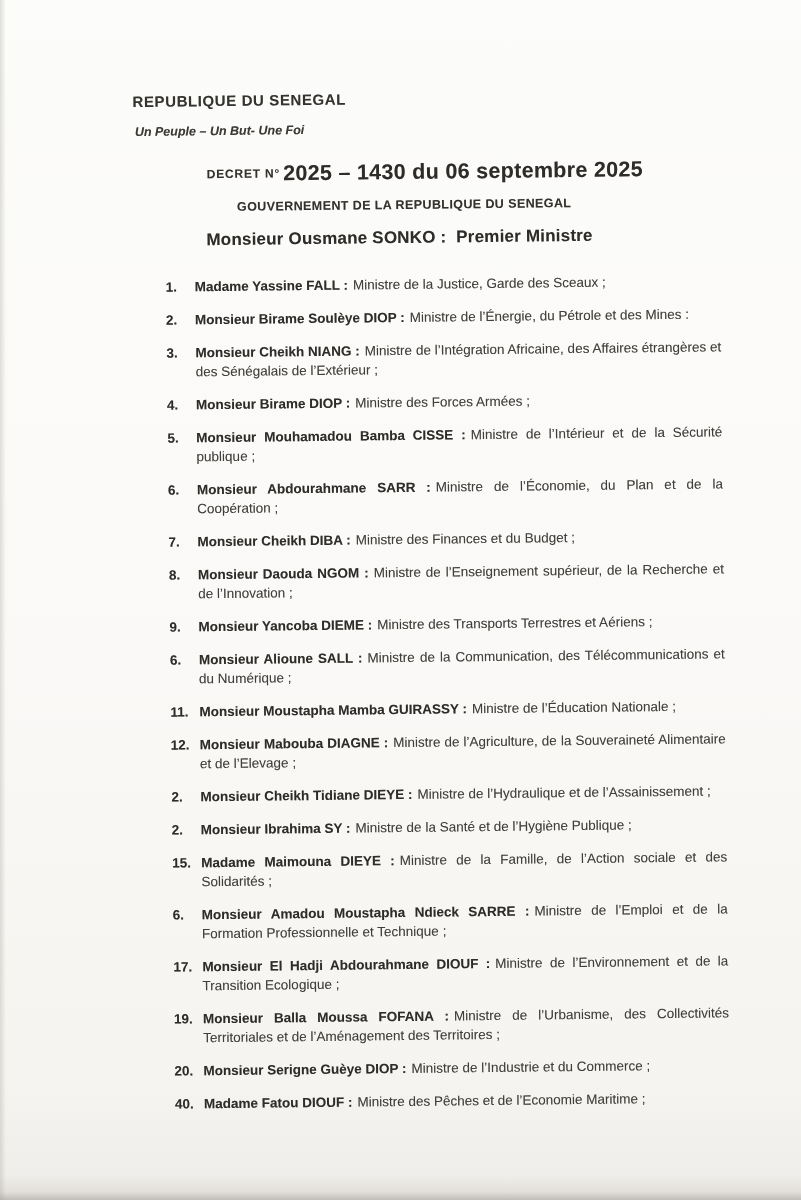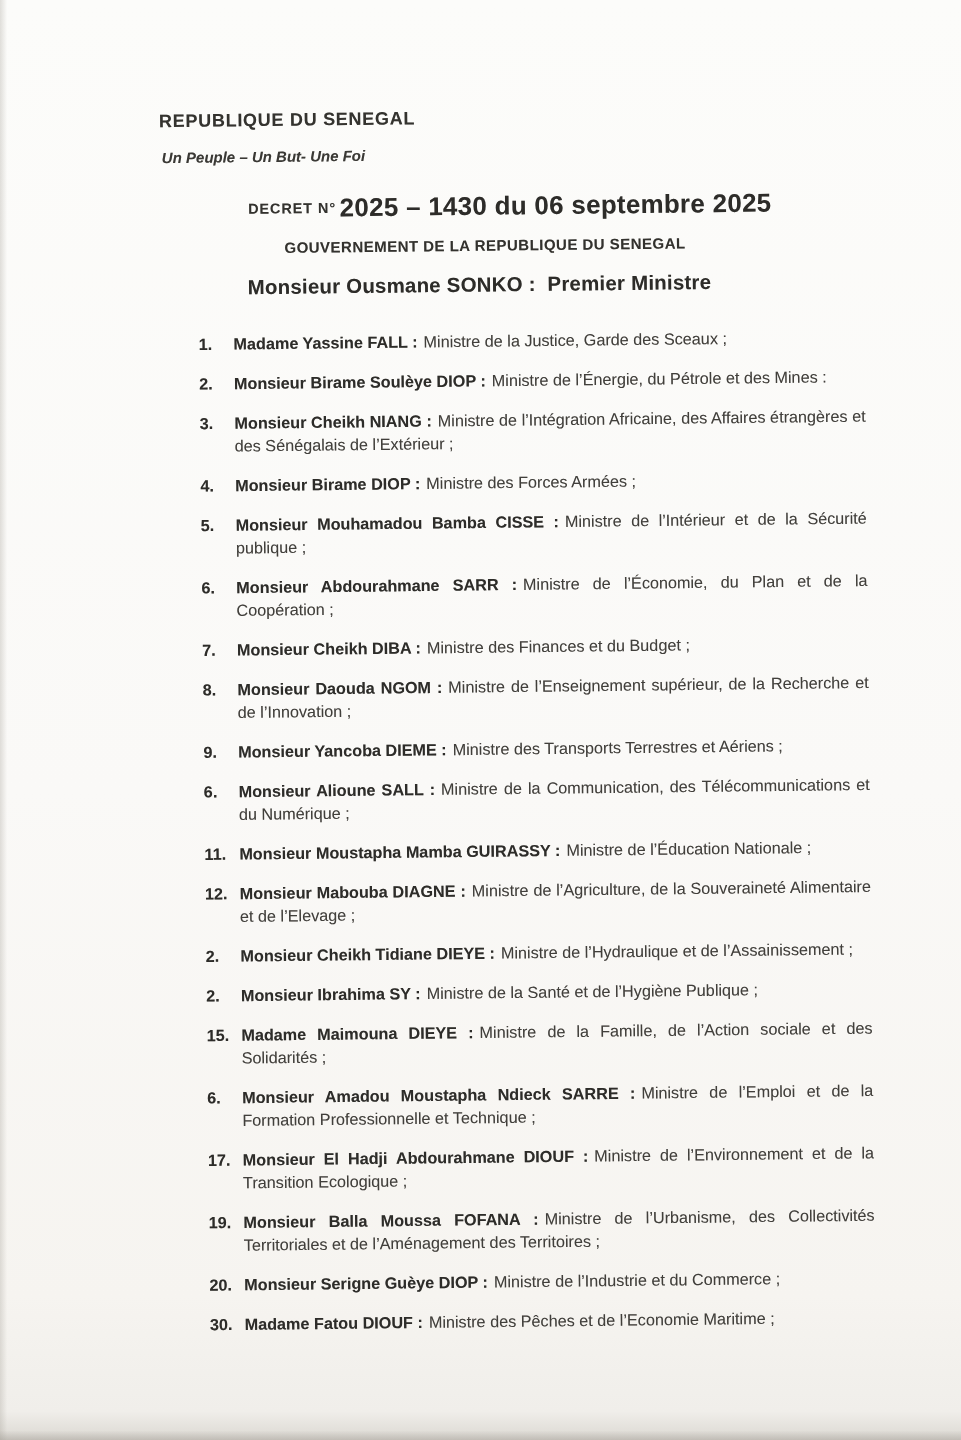--- a/index.html
+++ b/index.html
@@ -118,21 +118,21 @@
         </li>
       <li class="item">
           <span class="num">19.</span>
           <span class="body"><span class="nm">Monsieur Balla Moussa FOFANA :</span><span class="ttl">Ministre de l’Urbanisme, des Collectivités Territoriales et de l’Aménagement des Territoires ;</span></span>
         </li>
       <li class="item">
           <span class="num">20.</span>
           <span class="body"><span class="nm">Monsieur Serigne Guèye DIOP :</span><span class="ttl">Ministre de l’Industrie et du Commerce ;</span></span>
         </li>
       <li class="item">
-          <span class="num">30.</span>
+          <span class="num">40.</span>
           <span class="body"><span class="nm">Madame Fatou DIOUF :</span><span class="ttl">Ministre des Pêches et de l’Economie Maritime ;</span></span>
         </li>
     </ol>
   </div>
 
   <div class="edge-left"></div>
   <div class="edge-bottom"></div>
 </div>
 
 </body></html>

